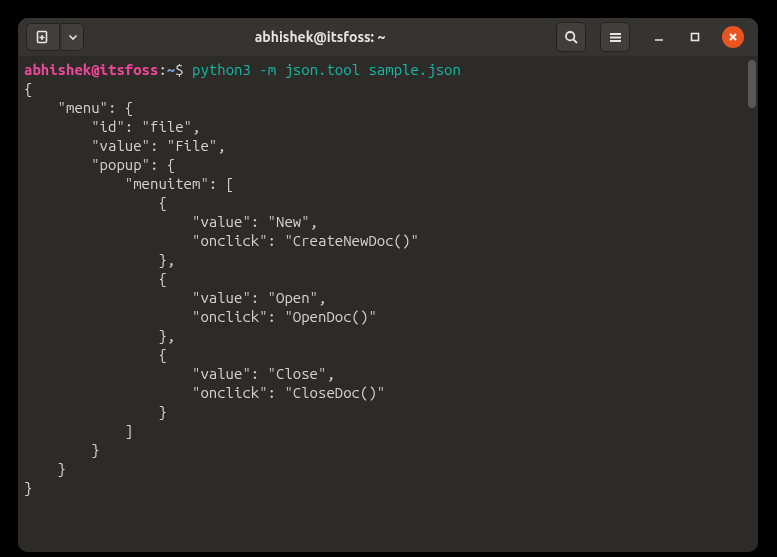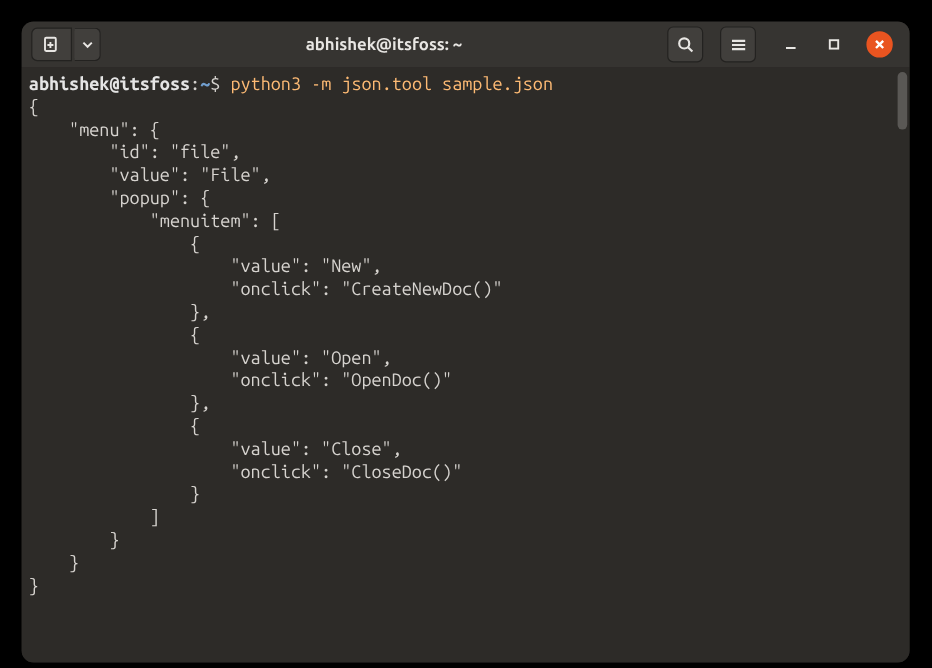--- a/index.html
+++ b/index.html
@@ -84,25 +84,25 @@
       line-height: 19px;
       color: #d6d3cf;
     }
     .scrollbar {
       position: absolute;
       right: 2px; top: 4px;
       width: 8px; height: 48px;
       background: #5a5855;
       border-radius: 4px;
     }
-    .prompt-user { color: #e5e5e5; font-weight: bold; text-align: center; }
+    .prompt-user { color: #ec4899; font-weight: bold; text-align: center; }
     .prompt-colon { color: #d6d3cf; }
     .prompt-path { color: #729fcf; font-weight: bold; }
     .prompt-dollar { color: #d6d3cf; }
-    .cmd { color: #fdba74; }
+    .cmd { color: #14b8a6; }
     .output { color: #d6d3cf; white-space: pre; }
     .cursor {
       display: inline-block;
       width: 9px; height: 16px;
       background: #d6d3cf;
       vertical-align: text-bottom;
       margin-bottom: 1px;
     }
     .line { white-space: pre; }
   </style>

